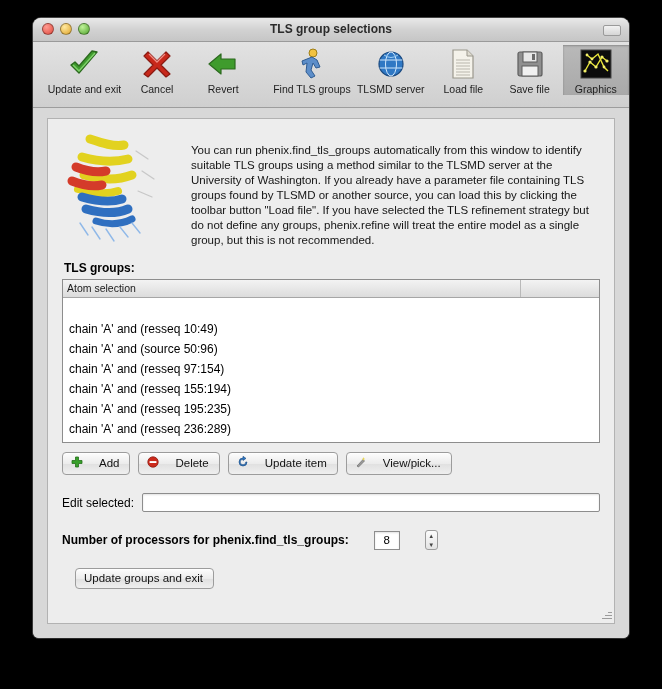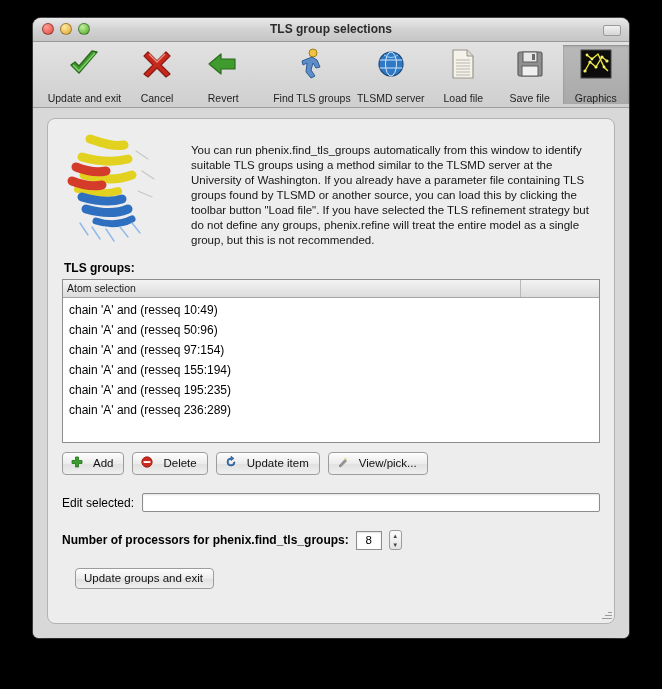--- a/index.html
+++ b/index.html
@@ -84,41 +84,41 @@
     align-items: center;
     justify-content: flex-start;
     padding-top: 3px;
     cursor: default;
   }
   .tb-item.wide { width: 88px; }
   .tb-icon { height: 32px; display: flex; align-items: center; justify-content: center; }
   .tb-label {
     font-size: 10.5px;
     color: #1e1e1e;
-    margin-top: 12px;
+    margin-top: 3px;
     white-space: nowrap;
   }
   .tb-sel {
     background: linear-gradient(to bottom,#b9b9b9,#a9a9a9);
     border-radius: 0;
     box-shadow: inset 0 1px 2px rgba(0,0,0,0.25);
   }
 
   
   .body {
     flex: 1 1 auto;
     padding: 10px 14px 14px 14px;
     background: #d8d8d8;
     display: flex;
   }
   .panel {
     flex: 1 1 auto;
     background: #ededed;
     border: 1px solid #b2b2b2;
-    border-radius: 8px;
+    border-radius: 0;
     padding: 12px 14px 10px 14px;
     display: flex;
     flex-direction: column;
     position: relative;
   }
 
   .intro {
     display: flex;
     gap: 14px;
     align-items: flex-start;
@@ -144,20 +144,21 @@
   }
 
   
   .listbox {
     border: 1px solid #8d8d8d;
     background: #fff;
     height: 162px;
     display: flex;
     flex-direction: column;
     overflow: hidden;
+    gap: 19px;
   }
   .list-head {
     display: flex;
     height: 17px;
     background: linear-gradient(to bottom,#f3f3f3,#dcdcdc);
     border-bottom: 1px solid #a6a6a6;
     flex: 0 0 auto;
   }
   .list-head .col {
     font-size: 10.5px;
@@ -183,21 +184,21 @@
   }
   .btn {
     background: linear-gradient(to bottom,#fdfdfd 0%,#ececec 50%,#e0e0e0 51%,#efefef 100%);
     border: 1px solid #9c9c9c;
     border-radius: 4px;
     font-size: 11.5px;
     color: #111;
     padding: 3px 10px 4px 8px;
     display: flex;
     align-items: center;
-    gap: 10px;
+    gap: 16px;
     cursor: default;
     box-shadow: 0 1px 0 rgba(255,255,255,0.7) inset;
     white-space: nowrap;
   }
 
   
   .edit-row {
     display: flex;
     align-items: center;
     gap: 8px;
@@ -213,21 +214,21 @@
     font-size: 11.5px;
     padding: 0 4px;
     box-sizing: border-box;
     box-shadow: inset 0 1px 2px rgba(0,0,0,0.12);
   }
 
   
   .proc-row {
     display: flex;
     align-items: center;
-    gap: 7px;
+    gap: 25px;
     margin-top: 18px;
   }
   .proc-label { font-size: 12px; font-weight: bold; color: #000; }
   .proc-input {
     width: 26px; height: 19px;
     border: 1px solid #8d8d8d;
     background: #fff;
     font-size: 11.5px;
     text-align: center;
     box-sizing: border-box;
@@ -412,21 +413,21 @@
 
       <div class="section-label">TLS groups:</div>
 
       <div class="listbox">
         <div class="list-head">
           <div class="col col1">Atom selection</div>
           <div class="col col2"></div>
         </div>
         <div class="list-body">
           <div class="list-row">chain 'A' and (resseq 10:49)</div>
-          <div class="list-row">chain 'A' and (resseq 50:96)</div>
+          <div class="list-row">chain 'A' and (source 50:96)</div>
           <div class="list-row">chain 'A' and (resseq 97:154)</div>
           <div class="list-row">chain 'A' and (resseq 155:194)</div>
           <div class="list-row">chain 'A' and (resseq 195:235)</div>
           <div class="list-row">chain 'A' and (resseq 236:289)</div>
         </div>
       </div>
 
       <div class="btn-row">
         <div class="btn">
           <span>

